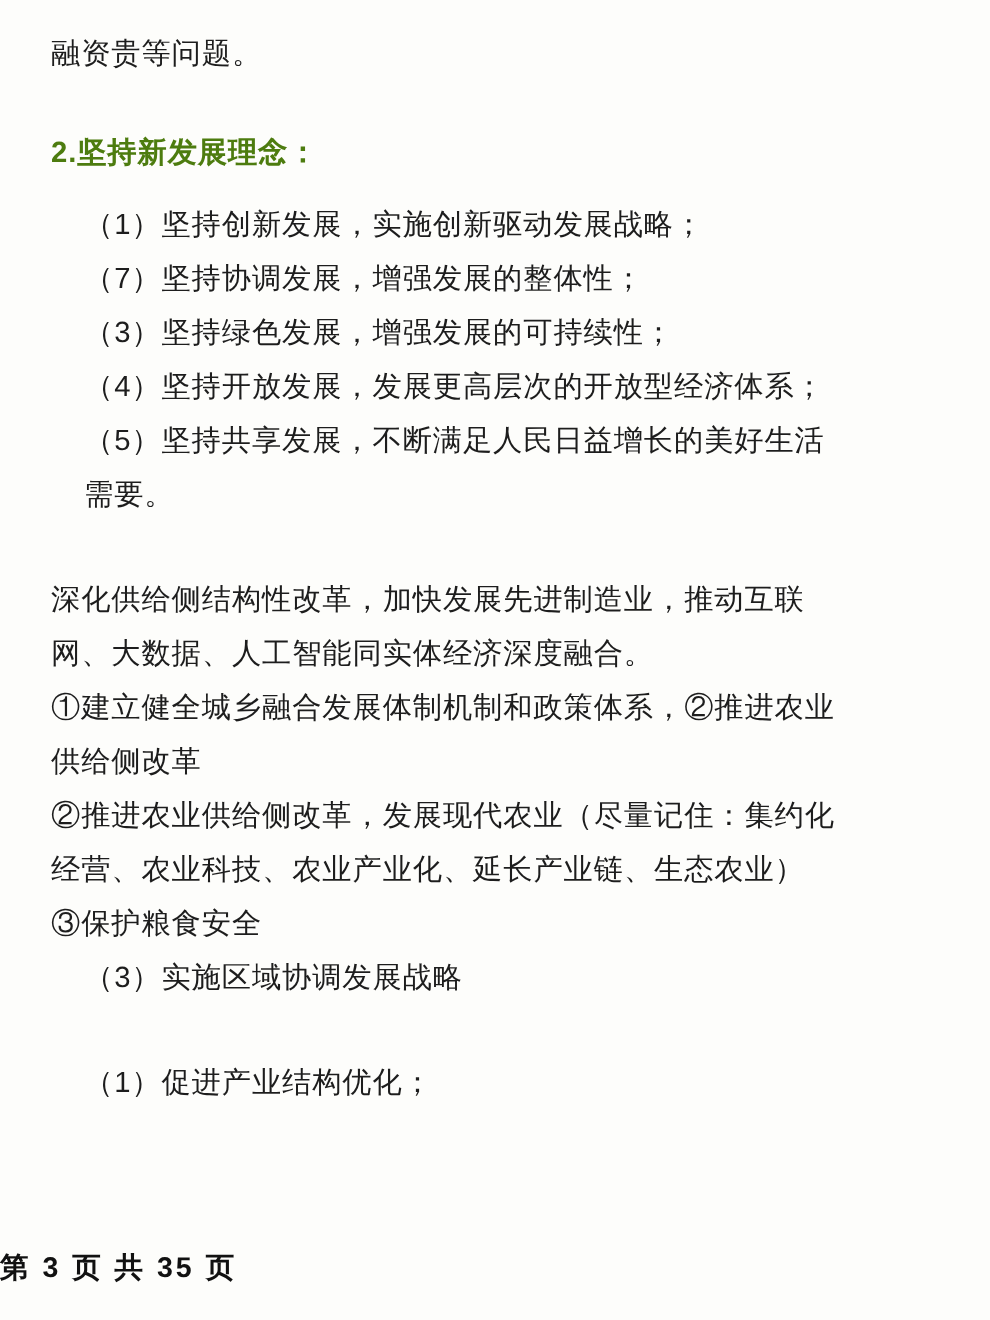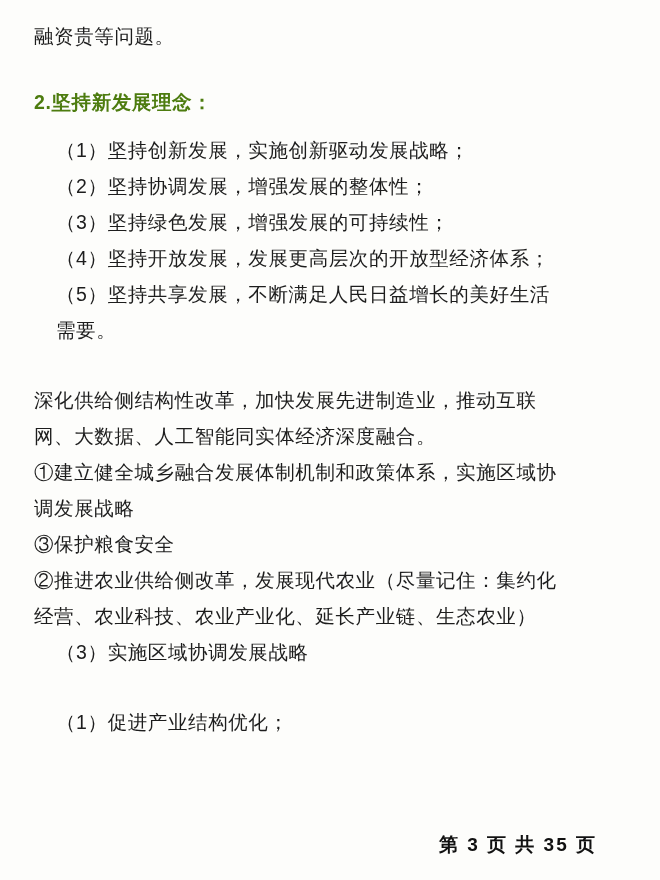--- a/index.html
+++ b/index.html
@@ -46,51 +46,51 @@
     height: 22px;
   }
   .gap-sm {
     height: 12px;
   }
   .footer {
     position: absolute;
     left: 0;
     right: 0;
     bottom: 22px;
-    text-align: right;
+    text-align: left;
     font-size: 19px;
     font-weight: 700;
     letter-spacing: 2px;
     color: #111;
   }
 </style>
 </head>
 <body>
 
 <div class="page">
 
   <div class="line">融资贵等问题。</div>
 
   <div class="gap-lg"></div>
 
   <div class="heading">2.坚持新发展理念：</div>
   <div class="gap-sm"></div>
   <div class="line indent">（1）坚持创新发展，实施创新驱动发展战略；</div>
-  <div class="line indent">（2）坚持协调发展，增强发展的整体性；</div>
+  <div class="line indent">（7）坚持协调发展，增强发展的整体性；</div>
   <div class="line indent">（3）坚持绿色发展，增强发展的可持续性；</div>
   <div class="line indent">（4）坚持开放发展，发展更高层次的开放型经济体系；</div>
   <div class="line indent">（5）坚持共享发展，不断满足人民日益增长的美好生活需要。</div>
 
   <div class="gap-md"></div>
 
   <div class="gap-sm"></div>
   <div class="line">深化供给侧结构性改革，加快发展先进制造业，推动互联网、大数据、人工智能同实体经济深度融合。</div>
-  <div class="line">①建立健全城乡融合发展体制机制和政策体系，实施区域协调发展战略</div>
+  <div class="line">①建立健全城乡融合发展体制机制和政策体系，②推进农业供给侧改革</div>
+  <div class="line">②推进农业供给侧改革，发展现代农业（尽量记住：集约化经营、农业科技、农业产业化、延长产业链、生态农业）</div>
   <div class="line">③保护粮食安全</div>
-  <div class="line">②推进农业供给侧改革，发展现代农业（尽量记住：集约化经营、农业科技、农业产业化、延长产业链、生态农业）</div>
   <div class="line indent">（3）实施区域协调发展战略</div>
 
   <div class="gap-md"></div>
 
   <div class="gap-sm"></div>
   <div class="line indent">（1）促进产业结构优化；</div>
 
   <div class="footer">第 3 页 共 35 页</div>
 </div>
 

